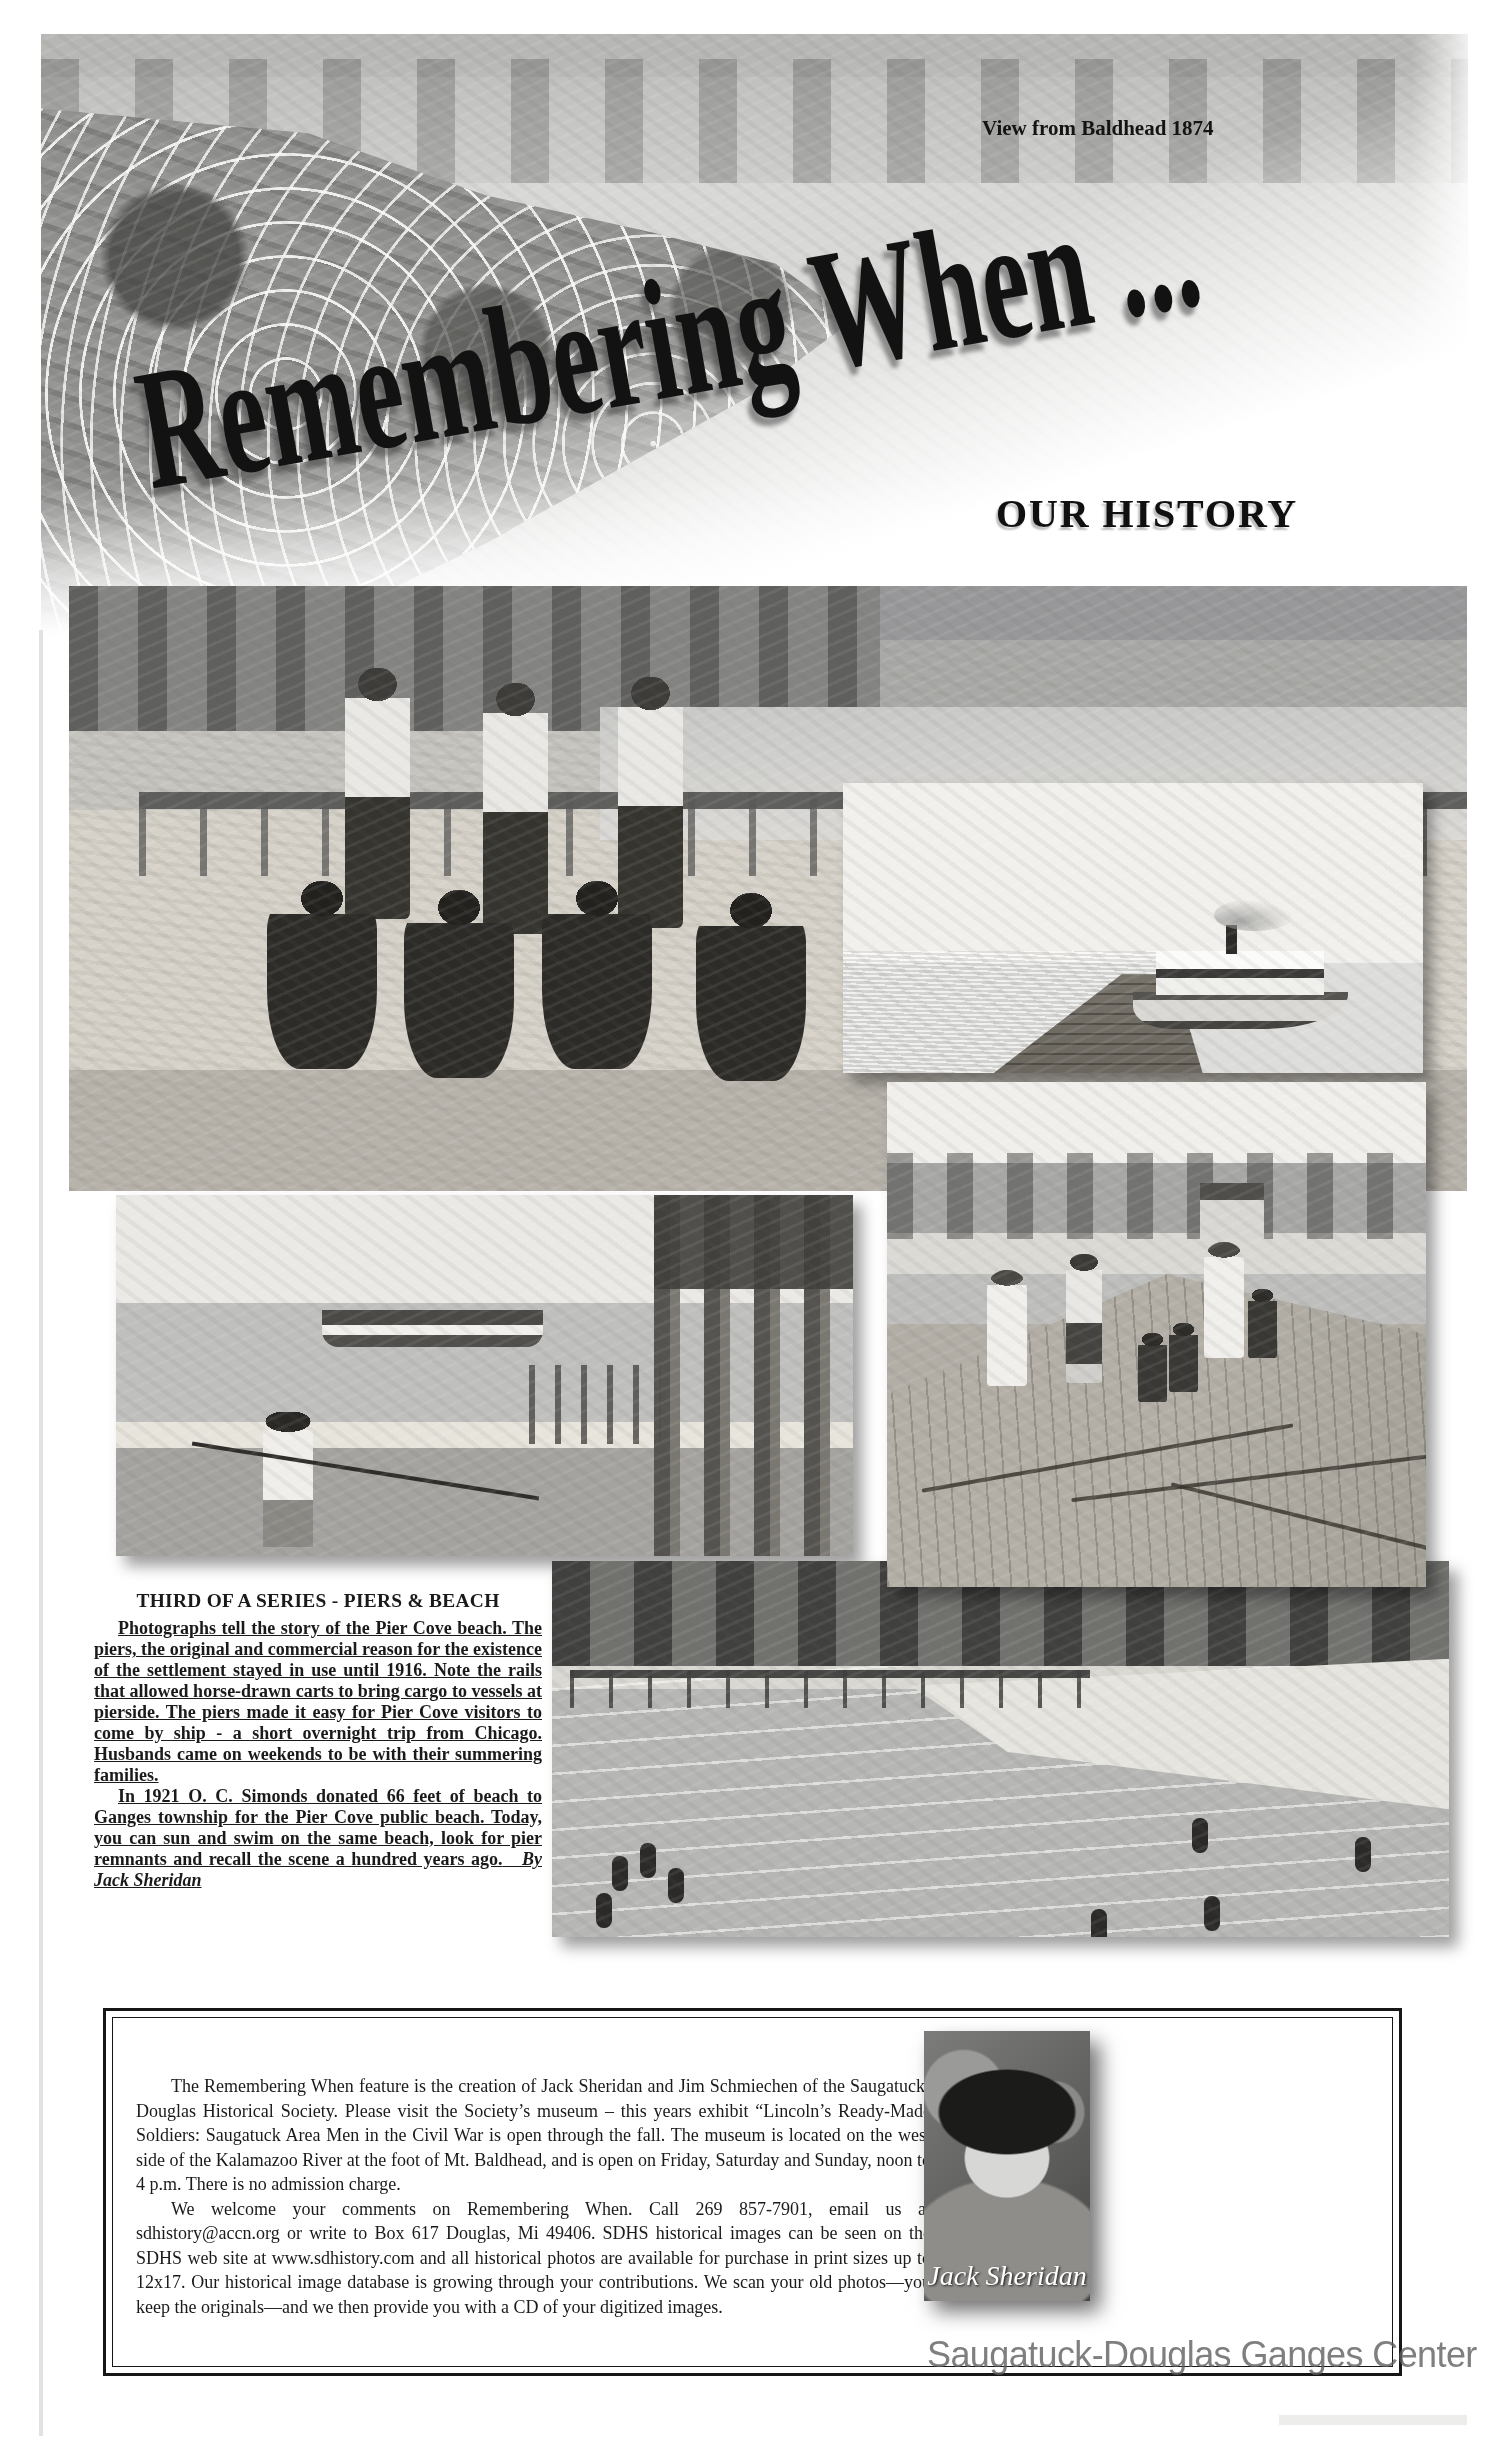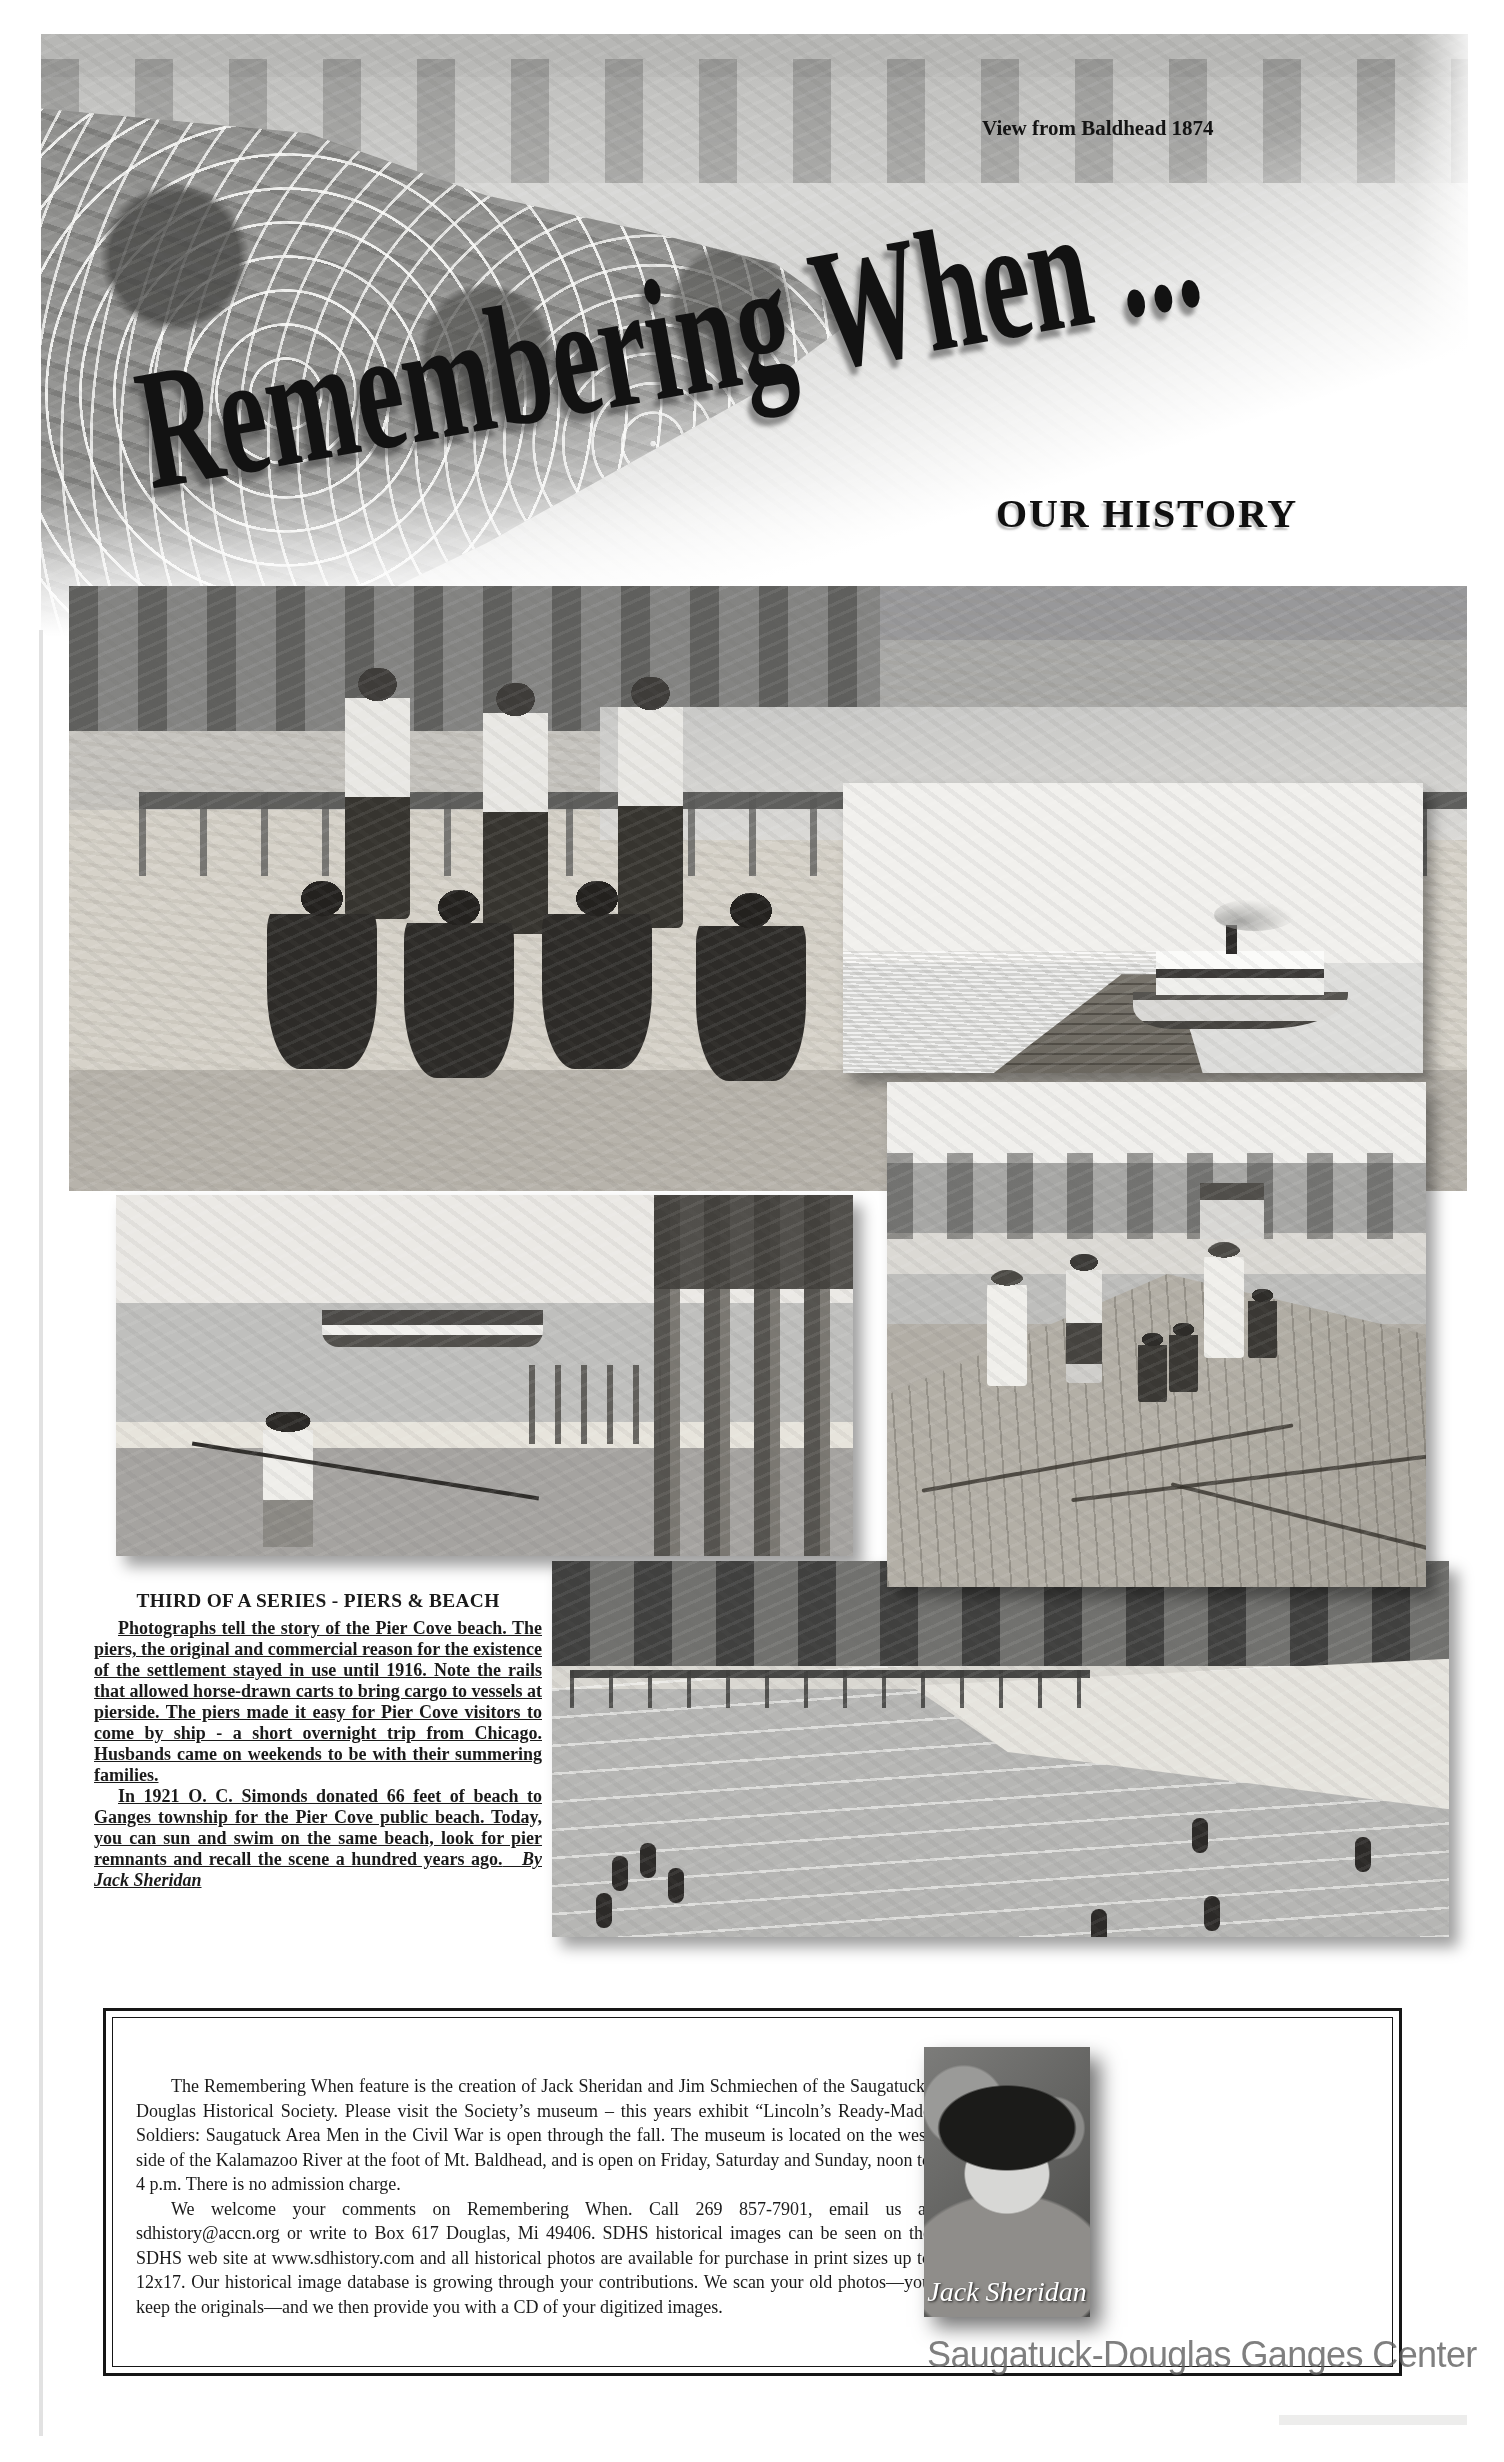--- a/index.html
+++ b/index.html
@@ -132,21 +132,21 @@
   #article p{margin:0;font-size:18px;font-weight:bold;line-height:21px;text-align:justify;
     text-indent:24px;text-decoration:underline;}
   #article .byline{font-style:italic;font-weight:bold;}
   
   #infoBox{left:103px;top:2008px;width:1293px;height:362px;border:3.1px solid #161616;z-index:3;}
   #infoBoxInner{position:absolute;inset:5.6px;border:1.9px solid #161616;}
   #infoText{position:absolute;left:30px;top:63px;width:795px;font-size:18px;
     line-height:24.5px;text-align:justify;}
   #infoText p{margin:0;text-indent:35px;}
   .portrait{position:absolute;background:#3c3c3a;}
-  #jackPhoto{left:818px;top:36px;width:166px;height:270px;background:
+  #jackPhoto{left:818px;top:20px;width:166px;height:270px;background:
     radial-gradient(ellipse 42% 16% at 50% 30%,#1b1b19 0 96%,transparent 100%),
     radial-gradient(ellipse 26% 15% at 50% 47%,#d7d7d5 0 96%,transparent 100%),
     radial-gradient(ellipse 62% 28% at 50% 82%,#8f8d8a 0 96%,transparent 100%),
     radial-gradient(circle at 24% 22%,#9a9a98 0 16%,transparent 17%),
     radial-gradient(circle at 78% 30%,#8a8a88 0 13%,transparent 14%),
     linear-gradient(135deg,#7c7c7a,#474745);}
   #jimPhoto{left:1020px;top:24px;width:204px;height:278px;background:
     radial-gradient(ellipse 34% 24% at 50% 36%,#d4d4d2 0 96%,transparent 100%),
     repeating-linear-gradient(90deg,rgba(225,225,223,.5) 0 4.4px,transparent 4.4px 14px),
     repeating-linear-gradient(0deg,rgba(225,225,223,.35) 0 4.4px,transparent 4.4px 15px),

